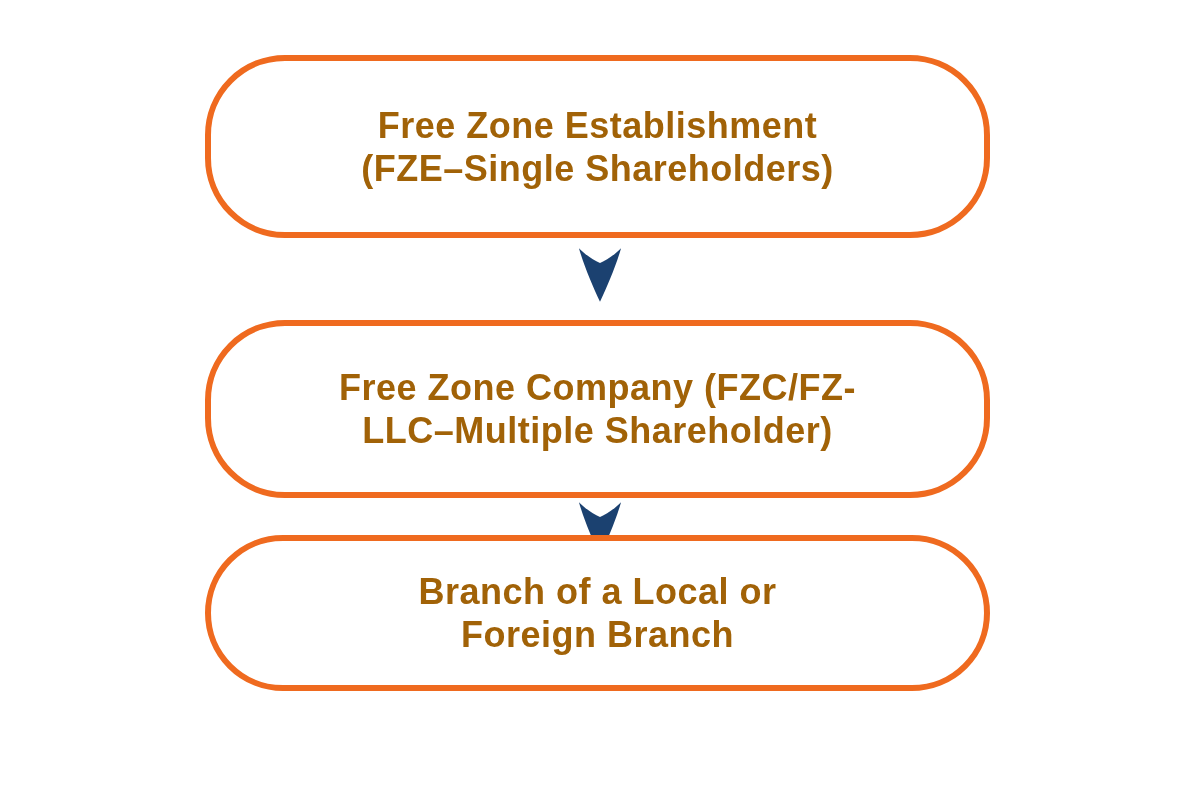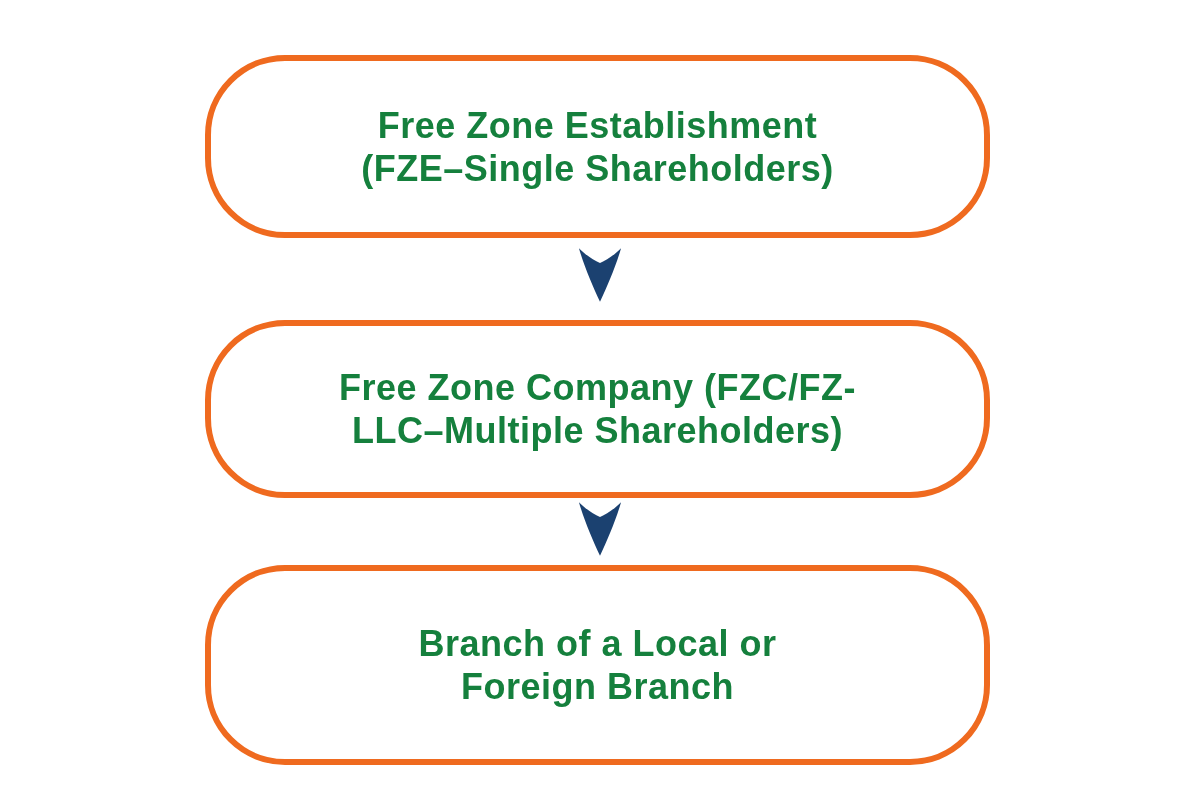--- a/index.html
+++ b/index.html
@@ -23,30 +23,30 @@
     border: 6px solid #EF6A1F;
     border-radius: 80px;
     background: #ffffff;
     display: flex;
     flex-direction: column;
     align-items: center;
     justify-content: center;
     text-align: center;
   }
   .node .line {
-    color: #15803d;
+    color: #a16207;
     font-size: 36px;
     font-weight: 700;
     line-height: 43px;
     letter-spacing: 0.5px;
     white-space: nowrap;
   }
   .node-1 { top: 55px;  height: 183px; }
   .node-2 { top: 320px; height: 178px; }
-  .node-3 { top: 565px; height: 200px; }
+  .node-3 { top: 535px; height: 156px; }
   .arrow {
     position: absolute;
     left: 578px;
     width: 44px;
     height: 54px;
   }
   .arrow-1 { top: 248px; }
   .arrow-2 { top: 502px; }
 </style>
 </head>
@@ -58,21 +58,21 @@
     <div class="line">Free Zone Establishment</div>
     <div class="line">(FZE–Single Shareholders)</div>
   </div>
 
   <svg class="arrow arrow-1" viewBox="0 0 46 56" xmlns="http://www.w3.org/2000/svg" aria-hidden="true">
     <path d="M1,0 C9,8 16,12 23,15.5 C30,12 37,8 45,0 C39.5,19 31,39 23,56 C15,39 6.5,19 1,0 Z" fill="#1B4170"></path>
   </svg>
 
   <div class="node node-2">
     <div class="line">Free Zone Company (FZC/FZ-</div>
-    <div class="line">LLC–Multiple Shareholders)</div>
+    <div class="line">LLC–Multiple Shareholder)</div>
   </div>
 
   <svg class="arrow arrow-2" viewBox="0 0 46 56" xmlns="http://www.w3.org/2000/svg" aria-hidden="true">
     <path d="M1,0 C9,8 16,12 23,15.5 C30,12 37,8 45,0 C39.5,19 31,39 23,56 C15,39 6.5,19 1,0 Z" fill="#1B4170"></path>
   </svg>
 
   <div class="node node-3">
     <div class="line">Branch of a Local or</div>
     <div class="line">Foreign Branch</div>
   </div>

